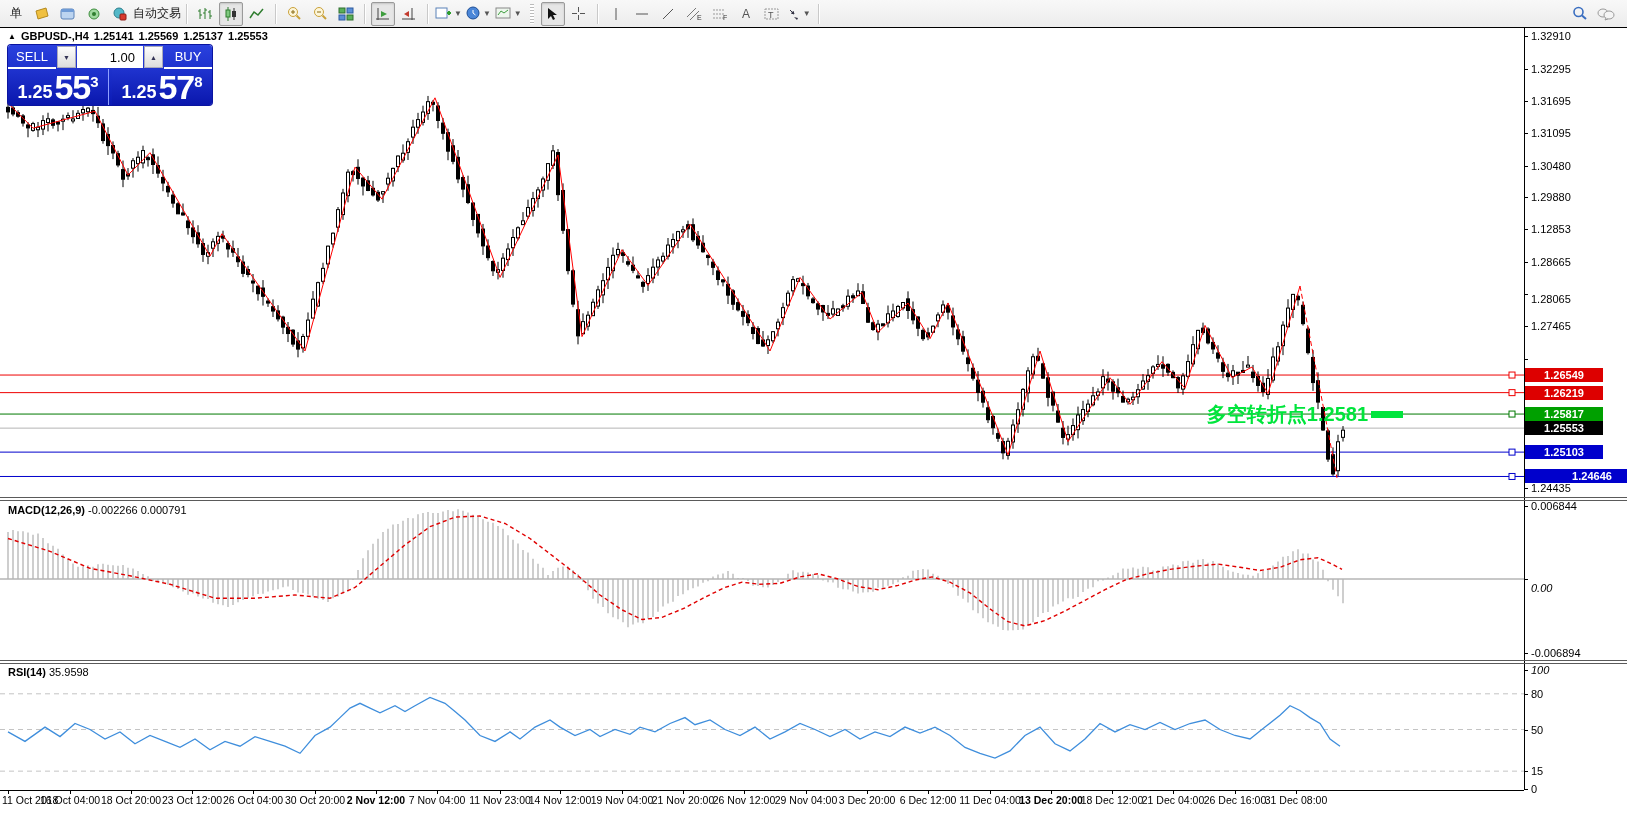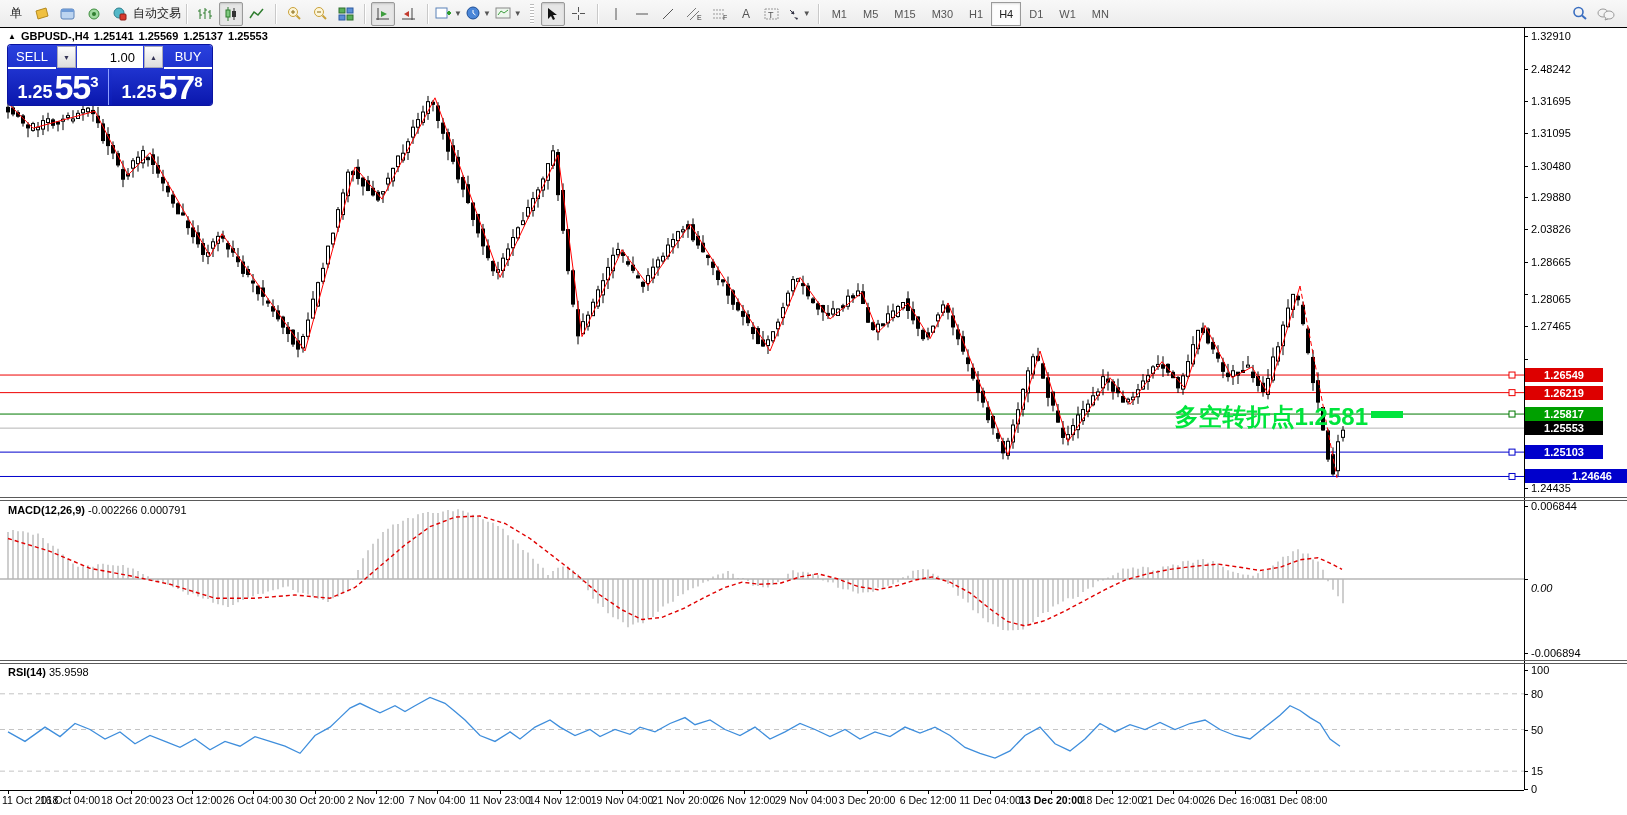--- a/index.html
+++ b/index.html
@@ -46,21 +46,21 @@
   #tp-vol{flex:1;background:#fff;color:#000;font-size:13px;display:flex;align-items:center;justify-content:flex-end;
     padding-right:8px;margin:1px 0;}
   .tp-price{position:absolute;top:24px;bottom:0;width:100px;display:flex;align-items:flex-end;justify-content:center;
     padding-bottom:3px;background:linear-gradient(#1f33cf,#0a17ad);}
   #tp-sell-price{left:0;border-bottom-left-radius:3px;border-right:1px solid #8fa0ff;}
   #tp-buy-price{right:0;border-bottom-right-radius:3px;}
   .tp-small{font-size:18px;font-weight:bold;margin-right:2px;line-height:20px;}
   .tp-big{font-size:34px;font-weight:600;line-height:30px;letter-spacing:-1px;}
   .tp-sup{font-size:15px;font-weight:600;position:relative;top:-12px;}
   
-  #annotation-text{position:absolute;font-size:24px;font-weight:bold;white-space:nowrap;}
+  #annotation-text{position:absolute;font-size:20px;font-weight:bold;white-space:nowrap;}
   #annotation-bar{position:absolute;height:7px;}
 </style>
 </head>
 <body>
 
 <div id="app">
 
   <div id="toolbar">
     <div class="tb-group">
       <span class="tb-btn cjk">单</span>
@@ -231,31 +231,20 @@
         </span>
       <span class="tb-btn">
           <svg width="14" height="14">
             <path d="M3 3l4 4M7 7l-1-3M7 7l-3-1" stroke="#334" fill="none"></path>
             <path d="M11 11l-4-1 3 3z" fill="#334"></path>
           </svg>
           <span class="tb-caret">▼</span>
         </span>
     </div>
     <div class="tb-sep"></div>
-    <div class="tb-group" id="tf-group">
-        <span class="tf-btn">M1</span>
-        <span class="tf-btn">M5</span>
-        <span class="tf-btn">M15</span>
-        <span class="tf-btn">M30</span>
-        <span class="tf-btn">H1</span>
-        <span class="tf-btn active">H4</span>
-        <span class="tf-btn">D1</span>
-        <span class="tf-btn">W1</span>
-        <span class="tf-btn">MN</span>
-      </div>
     <div class="tb-right">
       <span class="tb-btn">
           <svg width="16" height="15">
             <circle cx="6.5" cy="6" r="4.5" fill="none" stroke="#3a6ec0" stroke-width="1.6"></circle>
             <path d="M10 9.5L14 13" stroke="#3a6ec0" stroke-width="2"></path>
           </svg>
         </span>
       <span class="tb-btn">
           <svg width="18" height="14">
             <ellipse cx="6" cy="6" rx="5" ry="4" fill="none" stroke="#999"></ellipse>
@@ -1138,49 +1127,49 @@
     <div class="frame-bottom"></div>
     <div class="sep" style="top:469px"></div>
     <div class="sep" style="top:472px"></div>
     <div class="sep" style="top:632px"></div>
     <div class="sep" style="top:635px"></div>
 
     <div id="axis-layer">
         <div class="axis-tick" style="top: 8px;"></div>
         <div class="axis-label" style="top: 2px;">1.32910</div>
         <div class="axis-tick" style="top: 40.7795px;"></div>
-        <div class="axis-label" style="top: 34.7795px;">2.48242</div>
+        <div class="axis-label" style="top: 34.7795px;">1.32295</div>
         <div class="axis-tick" style="top: 72.7595px;"></div>
         <div class="axis-label" style="top: 66.7595px;">1.31695</div>
         <div class="axis-tick" style="top: 104.739px;"></div>
         <div class="axis-label" style="top: 98.7395px;">1.31095</div>
         <div class="axis-tick" style="top: 137.519px;"></div>
         <div class="axis-label" style="top: 131.519px;">1.30480</div>
         <div class="axis-tick" style="top: 169.499px;"></div>
         <div class="axis-label" style="top: 163.499px;">1.29880</div>
         <div class="axis-tick" style="top: 201.479px;"></div>
-        <div class="axis-label" style="top: 195.479px;">2.03826</div>
+        <div class="axis-label" style="top: 195.479px;">1.12853</div>
         <div class="axis-tick" style="top: 234.258px;"></div>
         <div class="axis-label" style="top: 228.258px;">1.28665</div>
         <div class="axis-tick" style="top: 266.238px;"></div>
         <div class="axis-label" style="top: 265px;">1.28065</div>
         <div class="axis-tick" style="top: 298.218px;"></div>
         <div class="axis-label" style="top: 292.218px;">1.27465</div>
         <div class="axis-tick" style="top: 330.998px;"></div>
         <div class="axis-label" style="top: 340px;">1.26850</div>
         <div class="axis-tick" style="top: 459.717px;"></div>
         <div class="axis-label" style="top: 453.717px;">1.24435</div>
         <div class="axis-tick" style="top: 477.975px;"></div>
         <div class="axis-label" style="top: 471.975px;">0.006844</div>
         <div class="axis-tick" style="top: 551px;"></div>
         <div class="axis-label" style="top: 554px; font-style: italic;">0.00</div>
         <div class="axis-tick" style="top: 624.559px;"></div>
         <div class="axis-label" style="top: 618.559px;">-0.006894</div>
         <div class="axis-tick" style="top: 642px;"></div>
-        <div class="axis-label" style="top: 636px;">100</div>
+        <div class="axis-label" style="top: 636px; font-style: italic;">100</div>
         <div class="axis-tick" style="top: 665.8px;"></div>
         <div class="axis-label" style="top: 659.8px;">80</div>
         <div class="axis-tick" style="top: 701.5px;"></div>
         <div class="axis-label" style="top: 695.5px;">50</div>
         <div class="axis-tick" style="top: 743.15px;"></div>
         <div class="axis-label" style="top: 737.15px;">15</div>
         <div class="axis-tick" style="top: 761px;"></div>
         <div class="axis-label" style="top: 755px;">0</div>
         <div class="lvl-label" style="top: 340.041px; background: rgb(221, 0, 0);">1.26549</div>
         <div class="lvl-label" style="top: 357.63px; background: rgb(221, 0, 0);">1.26219</div>
@@ -1196,21 +1185,21 @@
         <div class="date-label" style="left: 70px;">16 Oct 04:00</div>
         <div class="date-tick" style="left: 131px;"></div>
         <div class="date-label" style="left: 131px;">18 Oct 20:00</div>
         <div class="date-tick" style="left: 192px;"></div>
         <div class="date-label" style="left: 192px;">23 Oct 12:00</div>
         <div class="date-tick" style="left: 253px;"></div>
         <div class="date-label" style="left: 253px;">26 Oct 04:00</div>
         <div class="date-tick" style="left: 315px;"></div>
         <div class="date-label" style="left: 315px;">30 Oct 20:00</div>
         <div class="date-tick" style="left: 376px;"></div>
-        <div class="date-label" style="left: 376px;">2 Nov 12:00</div>
+        <div class="date-label" style="left: 376px; font-weight: bold;">2 Nov 12:00</div>
         <div class="date-tick" style="left: 437px;"></div>
         <div class="date-label" style="left: 437px;">7 Nov 04:00</div>
         <div class="date-tick" style="left: 500px;"></div>
         <div class="date-label" style="left: 500px;">11 Nov 23:00</div>
         <div class="date-tick" style="left: 560px;"></div>
         <div class="date-label" style="left: 560px;">14 Nov 12:00</div>
         <div class="date-tick" style="left: 622px;"></div>
         <div class="date-label" style="left: 622px;">19 Nov 04:00</div>
         <div class="date-tick" style="left: 683px;"></div>
         <div class="date-label" style="left: 683px;">21 Nov 20:00</div>

